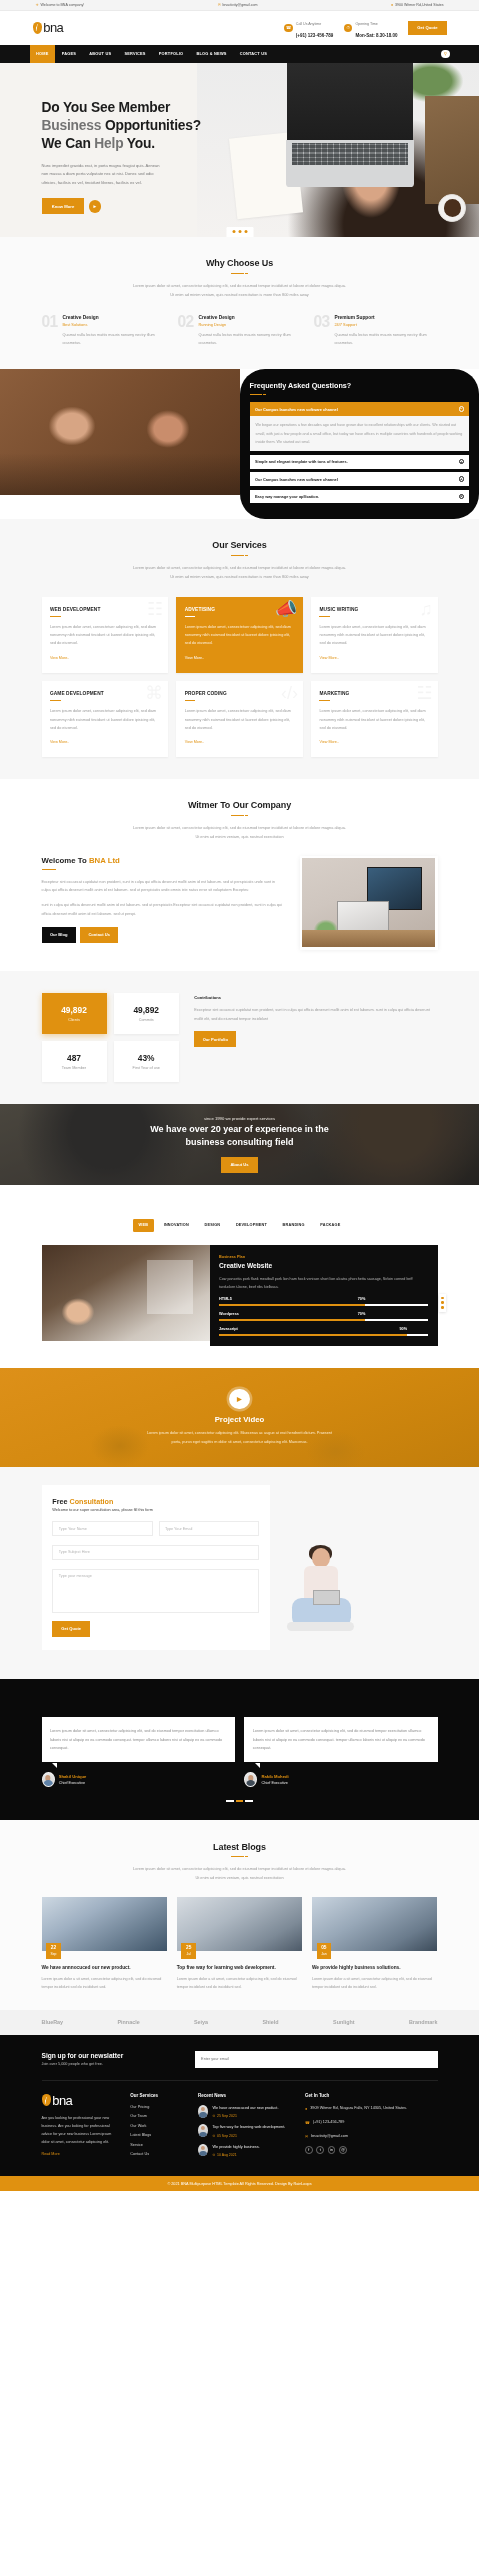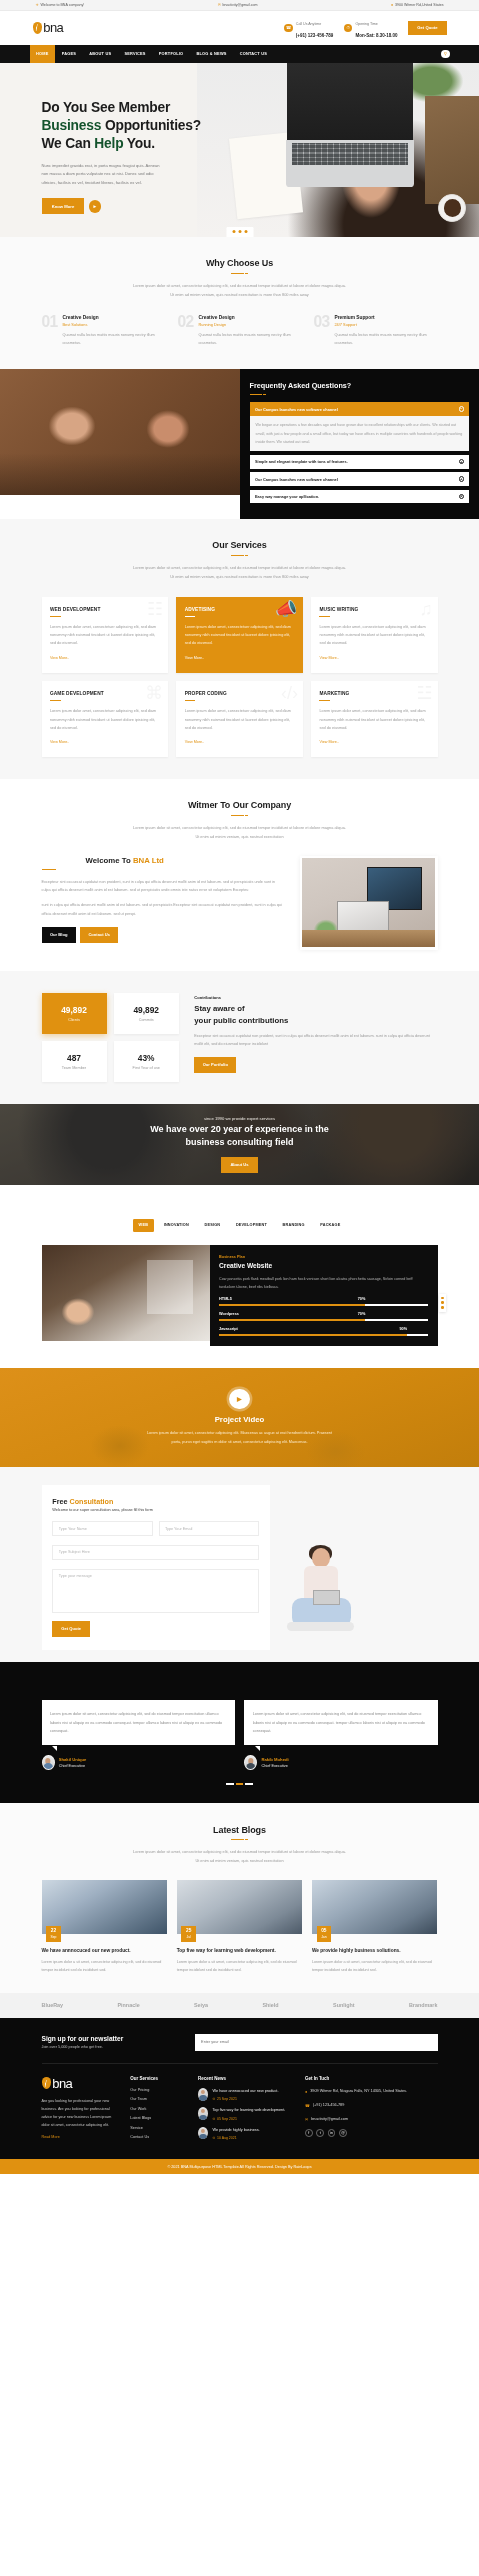--- a/index.html
+++ b/index.html
@@ -107,21 +107,21 @@
   }
   .hero-photo .note {
     position:absolute; left:36px; top:72px; width:66px; height:81px;
     background:#fbf9f4; transform: rotate(-6deg); box-shadow: 0 0.6px 2.4px rgba(0,0,0,.08);
   }
   .hero-inner { position: relative; z-index: 2; padding-top: 36px; }
   .hero-h {
     font-size: 13.8px; line-height: 1.32; font-weight: bold; color: #1c1c1c;
     letter-spacing: -0.2px;
   }
-  .hero-h .hl { color: #14532d; }
+  .hero-h .hl { color: #737373; }
   .hero-p {
     font-size: 4.1px; color: #7b7b7b; line-height: 2.1; margin-top: 8.4px;
     width: 120px;
   }
   .hero-cta { display: flex; align-items: center; gap: 4.2px; margin-top: 10.8px; }
   .btn-know {
     background: #e09110; color: #fff; font-size: 4.2px; font-weight: bold;
     padding: 5.4px 10.2px; border: none; cursor: pointer;
   }
   .play-sm {
@@ -161,21 +161,21 @@
     background:
       radial-gradient(ellipse 36px 30px at 72px 57px, #d7a584 0%, #d7a584 42%, transparent 65%),
       radial-gradient(ellipse 33px 29px at 168px 60px, #c98d6c 0%, #c98d6c 42%, transparent 65%),
       linear-gradient(135deg,#8c5e3c 0%, #7a4f30 40%, #5e3b22 100%);
     position: relative;
   }
   .faq-left:after{
     content:""; position:absolute; left:0; bottom:0; right:0; height:42px;
     background: linear-gradient(180deg, transparent, rgba(40,25,15,.5));
   }
-  .faq-right { flex: 1; background: #0a0a0a; padding: 12px 9.6px 12px 9.6px; }
+  .faq-right { flex: 1; background: #0a0a0a; padding: 12px 9.6px 12px 9.6px; border-radius: 25px; }
   .faq-h { font-size: 7.2px; font-weight: bold; color: #fff; }
   .faq-rule { display:flex; gap:1.8px; align-items:center; margin: 3.6px 0 7.2px; }
   .faq-rule b { width: 12px; height: 1.2px; background: #e09110; display:block; }
   .faq-rule i { width: 3px; height: 1.2px; background: #e09110; display:block; }
   .acc { margin-bottom: 3.6px; }
   .acc-hd {
     display: flex; justify-content: space-between; align-items: center;
     padding: 4.2px 5.4px; font-size: 3.9px; font-weight: bold; background: #fff; color: #1c1c1c;
     cursor: pointer;
   }
@@ -207,21 +207,21 @@
   .svc-u { width: 10.8px; height: 1.2px; background: #e09110; margin: 4.2px 0 6px; }
   .svc.hl .svc-u { background: #fff; }
   .svc-d { font-size: 3.8px; color: #9a9a9a; line-height: 2.15; }
   .svc.hl .svc-d { color: #fdf0dc; }
   .svc-m { font-size: 3.7px; color: #e09110; margin-top: 8.4px; display:inline-block; cursor:pointer; }
   .svc.hl .svc-m { color: #fff; }
 
   
   .about-row { display: flex; gap: 15.6px; margin-top: 14.4px; align-items: flex-start; }
   .about-l { flex: 1; }
-  .about-h { font-size: 7.8px; font-weight: bold; color: #1c1c1c; margin-left: 44px; }
+  .about-h { font-size: 7.8px; font-weight: bold; color: #1c1c1c; }
   .about-h .hl { color: #e09110; }
   .about-u { width: 14.4px; height: 1.2px; background: #e09110; margin: 4.2px 0 7.2px; }
   .about-p { font-size: 3.8px; color: #9a9a9a; line-height: 2.3; margin-bottom: 6px; }
   .about-btns { display: flex; gap: 4.2px; margin-top: 8.4px; }
   .btn-dark { background: #0d0d0d; color: #fff; font-size: 4.1px; font-weight: bold; padding: 5.4px 8.4px; border:none; cursor:pointer; }
   .btn-org  { background: #e09110; color: #fff; font-size: 4.1px; font-weight: bold; padding: 5.4px 8.4px; border:none; cursor:pointer; }
   .about-r { width: 138px; background: #fff; padding: 2.4px; box-shadow: 0 1.2px 4.8px rgba(0,0,0,.08); }
   .about-img {
     height: 89px;
     background:
@@ -313,21 +313,21 @@
   .video-in { text-align: center; position: relative; }
   .play-lg {
     width: 20.4px; height: 20.4px; border-radius: 50%; background: #fff; margin: 0 auto 6px;
     display:flex; align-items:center; justify-content:center; color: #e09110; font-size: 8.4px;
     box-shadow: 0 0 0 2.4px rgba(255,255,255,.3); cursor: pointer;
   }
   .video-t { font-size: 7.8px; font-weight: bold; color: #fff; }
   .video-p { font-size: 3.8px; color: #fdeccd; line-height: 2.2; margin-top: 4.8px; max-width: 192px; }
 
   
-  .consult { background: #f7f7f7; padding: 18px 0 12px; }
+  .consult { background: #f7f7f7; padding: 18px 0 29px; }
   .consult-row { display: flex; gap: 0; align-items: stretch; }
   .consult-form { width: 228px; background: #fff; padding: 12px 10.8px 13px; }
   .consult-h { font-size: 7.2px; font-weight: bold; color: #1c1c1c; }
   .consult-h .hl { color: #e09110; }
   .consult-s { font-size: 3.8px; color: #3b3b3b; margin-top: 2.4px; }
   .frm-row { display: flex; gap: 6px; margin-top: 8.4px; }
   .inp {
     flex: 1; border: 0.6px solid #ececec; background: #fff; padding: 4.8px 5.4px;
     font-size: 3.8px; color: #b5b5b5; font-family: "Liberation Sans", sans-serif;
   }
@@ -697,24 +697,20 @@
     <div class="cnt-n">487</div>
     <div class="cnt-l">Team Member</div>
   </div>
   <div class="cnt-box">
     <div class="cnt-n">43%</div>
     <div class="cnt-l">First Year of use</div>
   </div>
       </div>
     <div class="cnt-txt">
       <div class="cnt-kicker">Contributions</div>
-      <div class="cnt-h">
-        <span>Stay aware of</span><br>
-        <span>your public contributions</span>
-      </div>
       <div class="cnt-p">Excepteur sint occaecat cupidatat non proident, sunt in culpa qui officia deserunt mollit anim id est laborum. sunt in culpa qui officia deserunt mollit elit, sed do eiusmod tempor incididunt</div>
       <button class="btn-org" style="margin-top:8.4px">Our Portfolio</button>
     </div>
   </div>
 </div>
 
 <div class="exp">
   <div class="exp-in">
     <div class="exp-k">since 1990 we provide expert services</div>
     <div class="exp-h">

